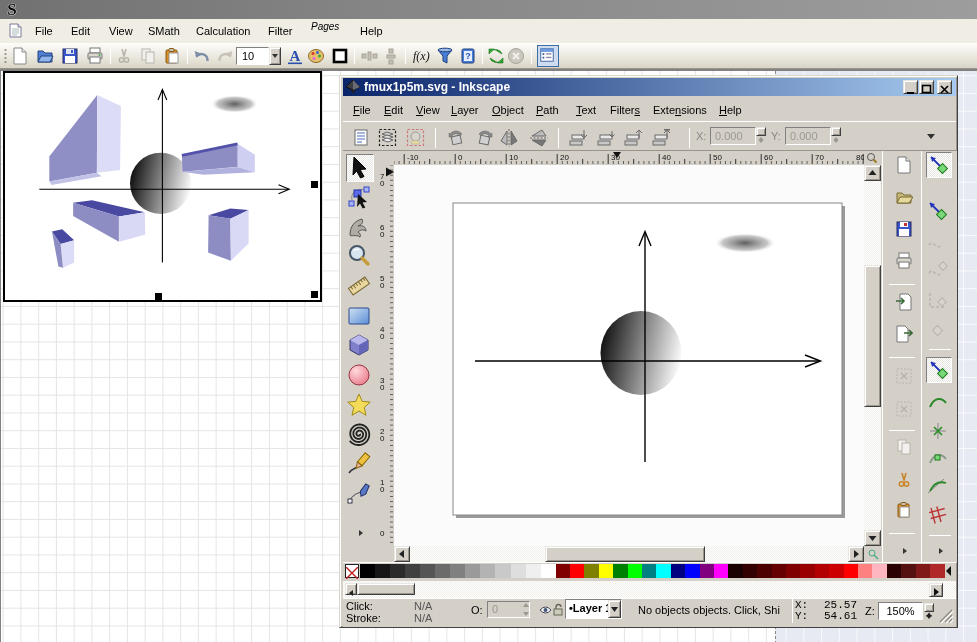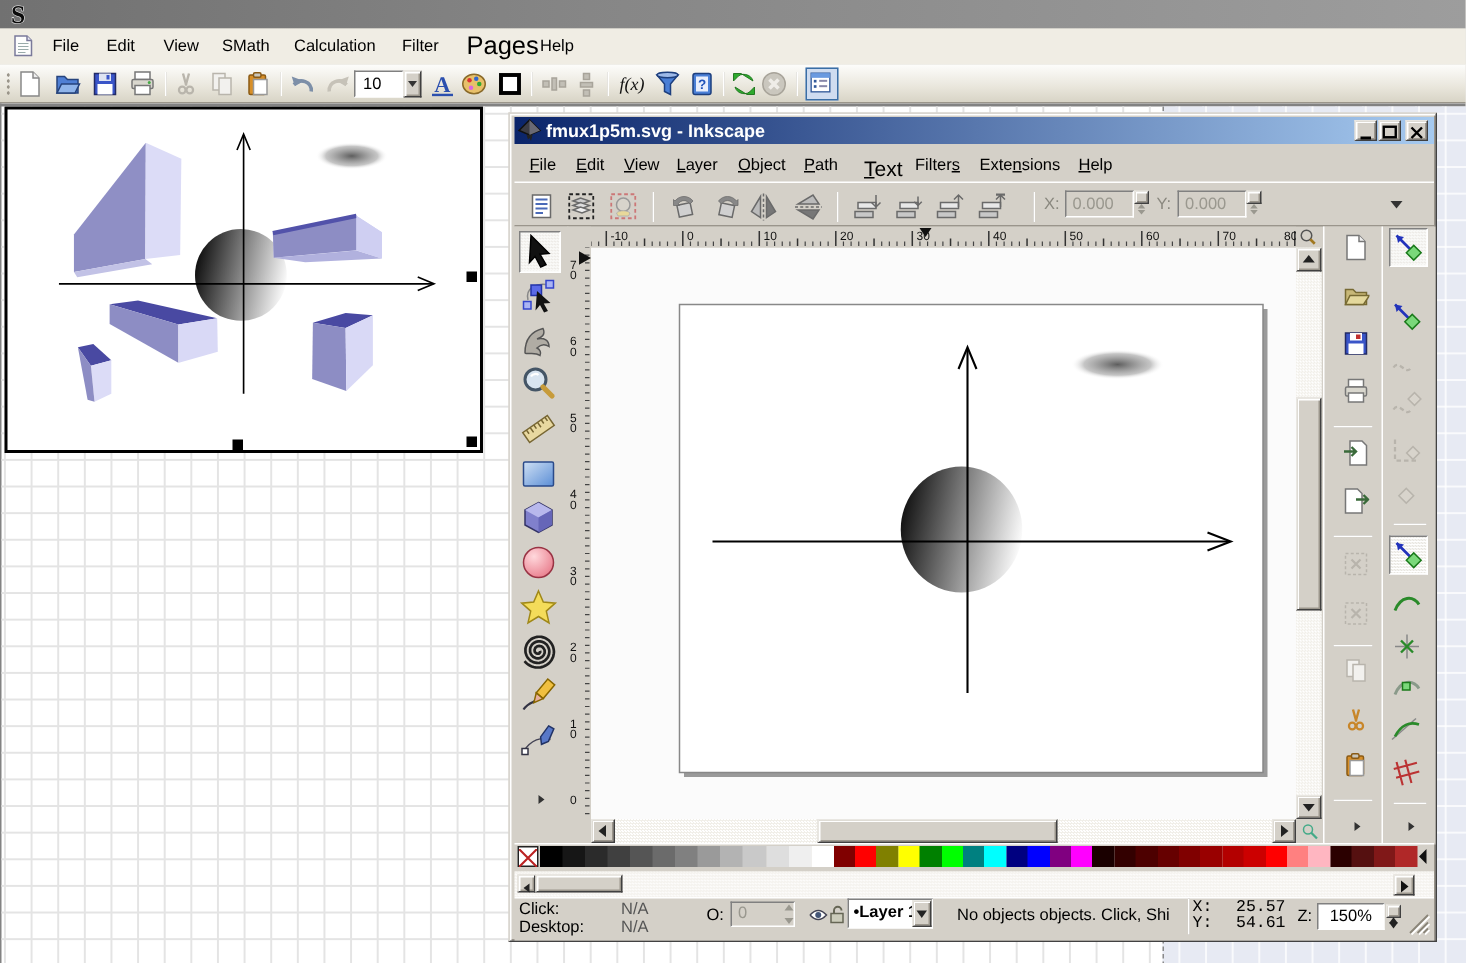--- a/index.html
+++ b/index.html
@@ -21,21 +21,21 @@
         <path d="M1 1h8l3 3v10H1z" fill="#fdfdfd" stroke="#7a7a9a"></path>
         <path d="M9 1v3h3" fill="#e8e8f4" stroke="#7a7a9a"></path>
         <path d="M3 6h7M3 8h7M3 10h7M3 12h5" stroke="#9aa" stroke-width="0.8"></path>
       </svg>
 <div class="ab" style="left:35px;top:6px;font-size:11px;color:#000;">File</div>
 <div class="ab" style="left:71px;top:6px;font-size:11px;color:#000;">Edit</div>
 <div class="ab" style="left:109px;top:6px;font-size:11px;color:#000;">View</div>
 <div class="ab" style="left:148px;top:6px;font-size:11px;color:#000;">SMath</div>
 <div class="ab" style="left:196px;top:6px;font-size:11px;color:#000;">Calculation</div>
 <div class="ab" style="left:268px;top:6px;font-size:11px;color:#000;">Filter</div>
-<div class="ab" style="left:311px;top:2px;font-size:17px;color:#000;">Pages</div>
+<div class="ab" style="left:311px;top:2px;font-size:10px;color:#000;font-style:italic;">Pages</div>
 <div class="ab" style="left:360px;top:6px;font-size:11px;color:#000;">Help</div>
 </div>
 <div class="ab" style="left:0;top:43px;width:977px;height:26px;background:linear-gradient(#fdfdfb,#e9e6dc 60%,#d8d4c6);border-bottom:1px solid #9a958a;">
 <div class="ab" style="left:4px;top:5px;width:3px;height:16px;background-image:radial-gradient(circle,#9a958a 1px,transparent 1.2px);background-size:3px 4px;"></div>
 <svg class="ab" style="left:11px;top:4px" width="18" height="18" viewBox="0 0 18 18">
         <path d="M3 1h8l4 4v12H3z" fill="#fff" stroke="#888"></path>
         <path d="M11 1v4h4" fill="#eee" stroke="#888"></path>
       </svg>
 <svg class="ab" style="left:36px;top:4px" width="18" height="18" viewBox="0 0 18 18">
         <path d="M2 4h5l2 2h7v9H2z" fill="#4f7fd4" stroke="#26437c"></path>
@@ -216,21 +216,21 @@
 <div class="ab btn3d" style="left:596.5px;top:4px;width:15px;height:14px;"><svg width="13" height="12" viewBox="0 0 13 12">
           <path d="M3 3l7 7M10 3l-7 7" stroke="#000" stroke-width="1.6"></path>
         </svg></div>
 <div class="ab" style="left:3px;top:21px;width:613px;height:24px;background:#d4d0c8;"></div>
 <div class="ab" style="left:13px;top:28px;font-size:11px;"><u>F</u>ile</div>
 <div class="ab" style="left:44px;top:28px;font-size:11px;"><u>E</u>dit</div>
 <div class="ab" style="left:76px;top:28px;font-size:11px;"><u>V</u>iew</div>
 <div class="ab" style="left:111px;top:28px;font-size:11px;"><u>L</u>ayer</div>
 <div class="ab" style="left:152px;top:28px;font-size:11px;"><u>O</u>bject</div>
 <div class="ab" style="left:196px;top:28px;font-size:11px;"><u>P</u>ath</div>
-<div class="ab" style="left:236px;top:28px;font-size:14px;"><u>T</u>ext</div>
+<div class="ab" style="left:236px;top:28px;font-size:11px;"><u>T</u>ext</div>
 <div class="ab" style="left:270px;top:28px;font-size:11px;">Filter<u>s</u></div>
 <div class="ab" style="left:313px;top:28px;font-size:11px;">Exte<u>n</u>sions</div>
 <div class="ab" style="left:379px;top:28px;font-size:11px;"><u>H</u>elp</div>
 <div class="ab" style="left:3px;top:45px;width:613px;height:30px;background:#d4d0c8;border-top:1px solid #fff;border-bottom:1px solid #9a958c;"></div>
 <svg class="ab" style="left:12px;top:52px" width="20" height="20" viewBox="0 0 20 20">
         <rect x="3" y="2" width="12" height="15" fill="#fff" stroke="#6a6a6a"></rect>
         <path d="M5 5h8M5 8h8M5 11h8M5 14h5" stroke="#4a6ab8" stroke-width="1.2"></path>
       </svg>
 <svg class="ab" style="left:38px;top:52px" width="20" height="20" viewBox="0 0 20 20">
         <rect x="1.5" y="1.5" width="16" height="16" fill="none" stroke="#222" stroke-width="1.2" stroke-dasharray="2.5 1.8"></rect>
@@ -785,21 +785,21 @@
 <div class="ab" style="left:3px;top:505px;width:613px;height:17px;background:#f1efe9;background-image:repeating-conic-gradient(#fff 0 25%,transparent 0 50%);background-size:2px 2px;"></div>
 <div class="ab btn3d" style="left:5px;top:507px;width:12px;height:12px;"><svg width="10" height="10">
           <path d="M3 5l4-3v6z" fill="#222"></path>
         </svg></div>
 <div class="ab btn3d" style="left:17px;top:507px;width:58px;height:12px;"></div>
 <div class="ab btn3d" style="left:589px;top:507px;width:14px;height:14px;"><svg width="12" height="12">
           <path d="M4 2l5 4-5 4z" fill="#111"></path>
         </svg></div>
 <div class="ab" style="left:3px;top:522px;width:613px;height:29px;background:#d4d0c8;border-top:1px solid #fff;"></div>
 <div class="ab" style="left:6px;top:524px;font-size:11px;">Click:</div>
-<div class="ab" style="left:6px;top:536px;font-size:11px;">Desktop:</div>
+<div class="ab" style="left:6px;top:536px;font-size:11px;">Stroke:</div>
 <div class="ab" style="left:74px;top:524px;font-size:11px;color:#555;">N/A</div>
 <div class="ab" style="left:74px;top:536px;font-size:11px;color:#555;">N/A</div>
 <div class="ab" style="left:131px;top:528px;font-size:11px;color:#000;">O:</div>
 <div class="ab sunken" style="left:147px;top:525px;width:43px;height:17px;background:#d4d0c8;font-size:11px;color:#9a988f;padding:1px 0 0 4px;">0</div>
 <svg class="ab" style="left:182px;top:525px" width="8" height="17">
         <path d="M4 2l3 4H1z" fill="#9a988f"></path>
         <path d="M4 15l3-4H1z" fill="#9a988f"></path>
       </svg>
 <svg class="ab" style="left:199px;top:527px" width="13" height="13">
         <path d="M1 7q5.5-6 11 0q-5.5 6-11 0" fill="#fff" stroke="#445"></path>

